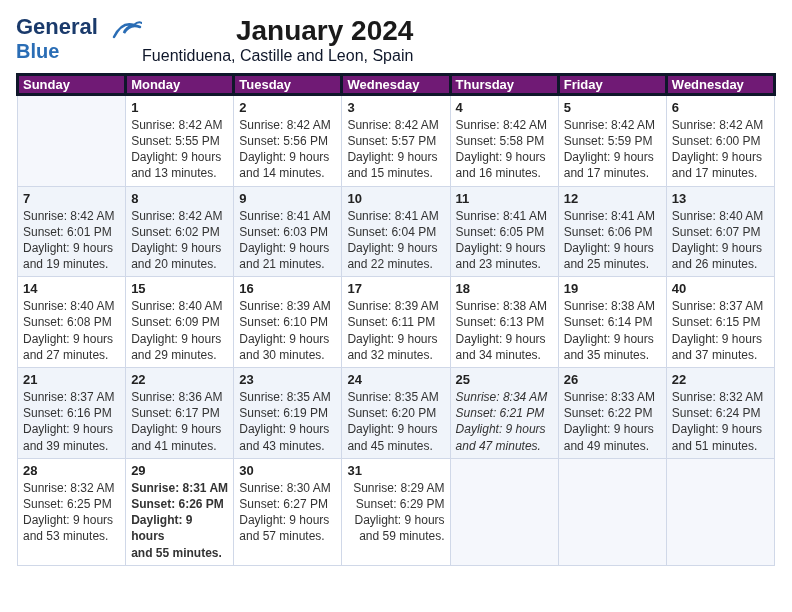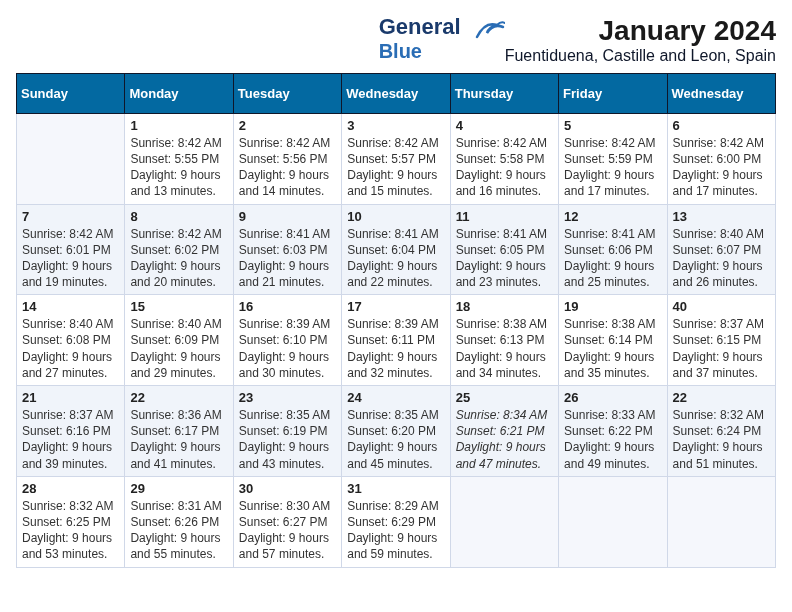--- a/index.html
+++ b/index.html
@@ -6,21 +6,21 @@
     body {
       font-family: Arial, sans-serif;
       background: #fff;
       width: 792px;
       min-height: 612px;
       padding: 16px;
     }
     .header-area {
       display: flex;
       align-items: flex-start;
-      justify-content: flex-end;
+      justify-content: flex-start;
       margin-bottom: 8px;
     }
     .logo {
       display: flex;
       flex-direction: column;
       align-items: flex-start;
     }
     .logo-text {
       font-size: 22px;
       font-weight: bold;
@@ -47,27 +47,27 @@
     .subtitle {
       font-size: 16px;
       color: #0f172a;
     }
     table {
       width: 100%;
       border-collapse: collapse;
       table-layout: fixed;
     }
     th {
-      background-color: #0369a1;
+      background-color: #701a75;
       color: #fff;
       font-size: 13px;
       font-weight: bold;
-      padding: 12px 4px;
+      padding: 1px 4px;
       text-align: left;
-      border: 1px solid #0f172a;
+      border: 3px solid #0f172a;
     }
     td {
       border: 1px solid #d0d8e8;
       vertical-align: top;
       padding: 4px 5px;
       font-size: 10.5px;
       color: #222;
       min-height: 80px;
       height: 80px;
     }
@@ -342,35 +342,35 @@
       <tr class="row-week5">
         <td>
           <span class="day-number">28</span>
           <div class="day-info" style="white-space: pre-line;">Sunrise: 8:32 AM
 Sunset: 6:25 PM
 Daylight: 9 hours
 and 53 minutes.</div>
         </td>
         <td>
           <span class="day-number">29</span>
-          <div class="day-info" style="white-space: pre-line;">Sunrise: 8:31 AM
+          <div class="day-info" style="white-space: pre-line; font-weight: bold;">Sunrise: 8:31 AM
 Sunset: 6:26 PM
 Daylight: 9 hours
 and 55 minutes.</div>
         </td>
         <td>
           <span class="day-number">30</span>
           <div class="day-info" style="white-space: pre-line;">Sunrise: 8:30 AM
 Sunset: 6:27 PM
 Daylight: 9 hours
 and 57 minutes.</div>
         </td>
         <td>
           <span class="day-number">31</span>
-          <div class="day-info" style="white-space: pre-line;">Sunrise: 8:29 AM
+          <div class="day-info" style="white-space: pre-line; text-align: right;">Sunrise: 8:29 AM
 Sunset: 6:29 PM
 Daylight: 9 hours
 and 59 minutes.</div>
         </td>
         <td class="empty"></td>
         <td class="empty"></td>
         <td class="empty"></td>
       </tr>
     </tbody>
 </table>

